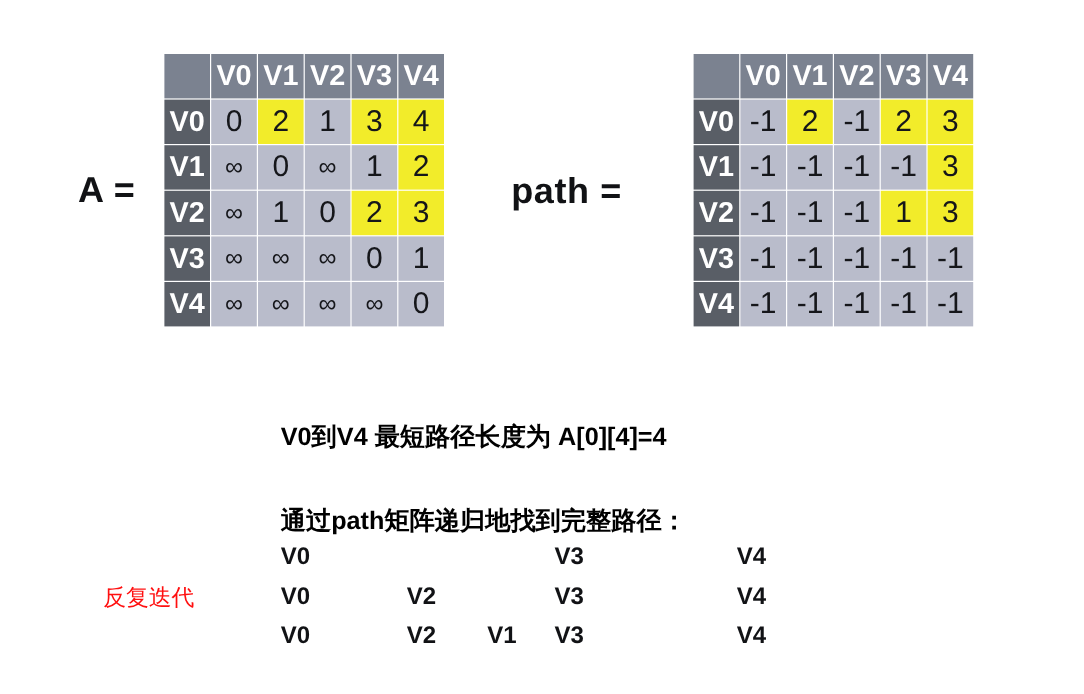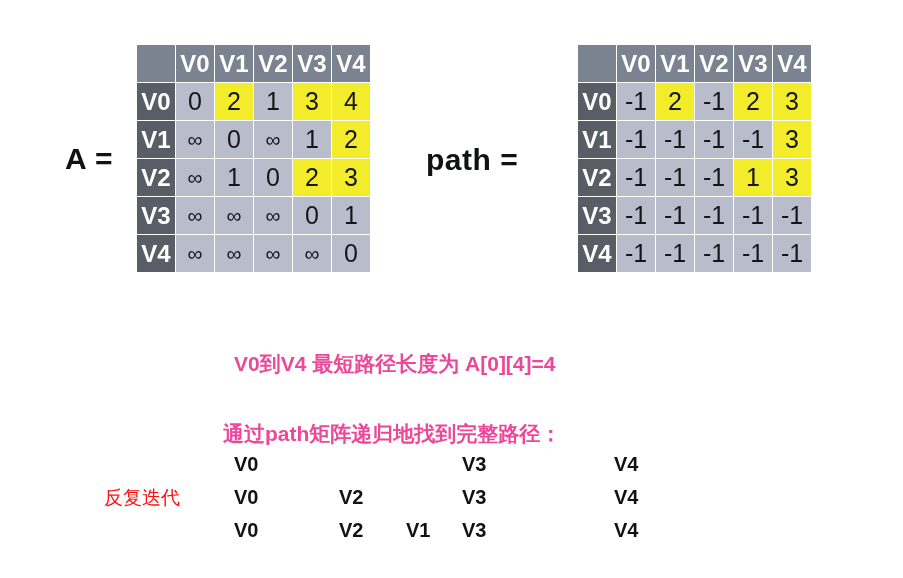--- a/index.html
+++ b/index.html
@@ -70,31 +70,31 @@
     letter-spacing: 0.5px;
     white-space: nowrap;
   }
   #label-a { left: 65px; top: 142px; }
   #label-path { left: 426px; top: 143px; }
 
   
   .note {
     position: absolute;
     font-weight: bold;
-    color: #ec4899;
+    color: #000000;
     font-size: 21px;
     white-space: nowrap;
     font-family: "Liberation Sans", "DejaVu Sans", sans-serif;
   }
   #note-shortest { left: 234px; top: 350px; }
-  #note-recursive { left: 223px; top: 420px; text-align: center; }
+  #note-recursive { left: 234px; top: 420px; text-align: center; }
 
   #red-note {
     position: absolute;
-    left: 104px;
+    left: 86px;
     top: 485px;
     font-size: 19px;
     color: #ff1010;
     white-space: nowrap;
   }
 
   
   #path-rows {
     position: absolute;
     left: 234px;

